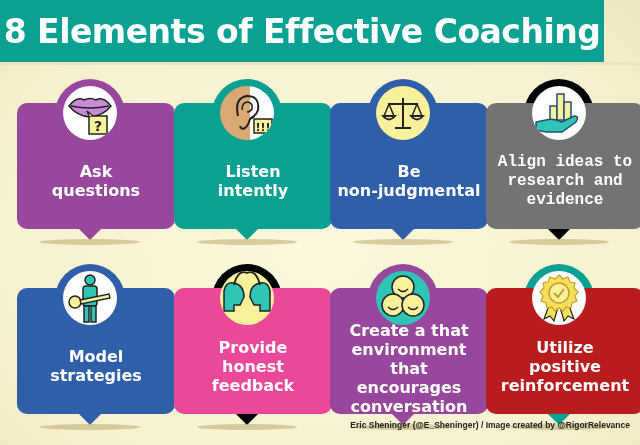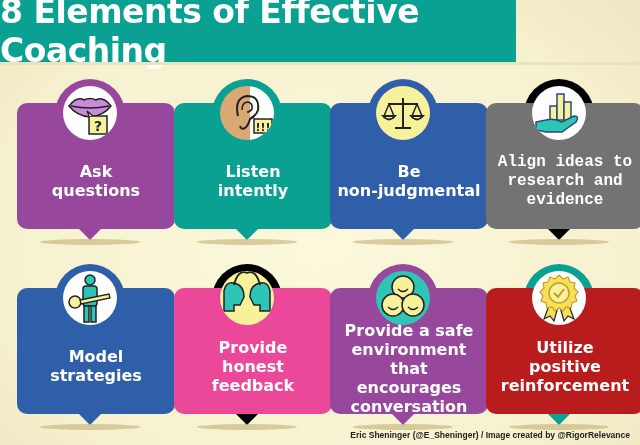--- a/index.html
+++ b/index.html
@@ -3,21 +3,21 @@
 <meta charset="utf-8">
 <style>
   * { box-sizing: border-box; margin: 0; padding: 0; }
   html, body { width: 640px; height: 445px; overflow: hidden; }
   body {
     background: radial-gradient(ellipse at 50% 55%, #fbf8dc 0%, #f6f1cf 70%, #efe7c2 100%);
     font-family: "DejaVu Sans", sans-serif;
     position: relative;
   }
   .header {
-    position: absolute; left: 0; top: 0; width: 516px; height: 62px;
+    position: absolute; left: 0; top: 0; width: 604px; height: 62px;
     background: #0aa193;
     display: flex; align-items: center; justify-content: center;
   }
   .header h1 {
     color: #fff; font-weight: bold; font-size: 33px; letter-spacing: -0.5px;
     font-family: "DejaVu Sans", sans-serif;
   }
   .header-line { position:absolute; left:0; top:62px; width:640px; height:3px; background:#e9e4bd; }
   .card { position: absolute; width: 146px; }
   .card .box {
@@ -39,21 +39,21 @@
   }
   .card .icon-circle {
     position: absolute; left: 46px; width: 54px; height: 54px; border-radius: 50%;
     overflow: hidden; display:flex; align-items:center; justify-content:center;
   }
   .card .label {
     color: #fff; font-weight: bold; font-size: 16px; line-height: 19px;
     white-space: pre-line;
   }
   .footer {
-    position: absolute; right: 10px; top: 430px; font-size: 8.5px; font-weight: bold;
+    position: absolute; right: 10px; top: 420px; font-size: 8.5px; font-weight: bold;
     color: #222; font-family: "Liberation Sans", sans-serif;
   }
 </style>
 </head>
 <body>
 
 <div class="header">
   <h1>8 Elements of Effective Coaching</h1>
 </div>
 <div class="header-line"></div>
@@ -169,21 +169,21 @@
       <path d="M14 14 Q18 -2 27 2 Q36 -2 40 14" fill="none" stroke="#222" stroke-width="1.8"></path>
     </svg>
   </div>
   <div class="pointer" style="top:150px; border-top-color:#000;"></div>
   <div class="shadow" style="top:160px;"></div>
 </div>
 
 <div class="card" style="left:330px; top:264px;">
   <div class="ring" style="top:0; background:#97489c;"></div>
   <div class="box" style="top:24px; background:#97489c; padding-top:34px;">
-    <span class="label">Provide a safe
+    <span class="label">Create a that
 environment
 that encourages
 conversation</span>
   </div>
   <div class="icon-circle" style="top:7px; background:#2ec4b6;">
     <svg width="54" height="54" viewBox="0 0 54 54">
       <circle cx="27" cy="16" r="11" fill="#f6f19a" stroke="#222" stroke-width="1.5"></circle>
       <circle cx="17" cy="34" r="11" fill="#f6f19a" stroke="#222" stroke-width="1.5"></circle>
       <circle cx="37" cy="34" r="11" fill="#f6f19a" stroke="#222" stroke-width="1.5"></circle>
       <path d="M22 18 Q27 23 32 18 M12 36 Q17 41 22 36 M32 36 Q37 41 42 36" fill="none" stroke="#222" stroke-width="1.4"></path>

